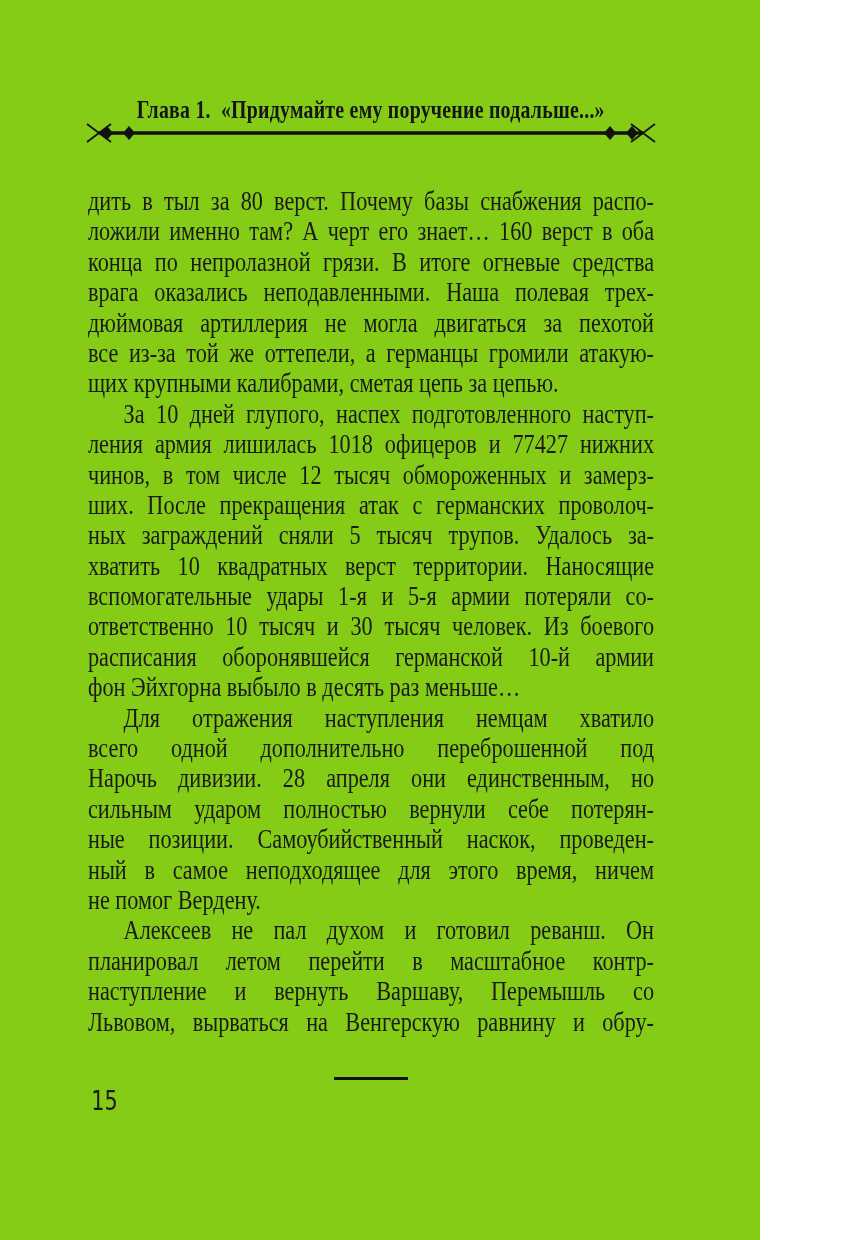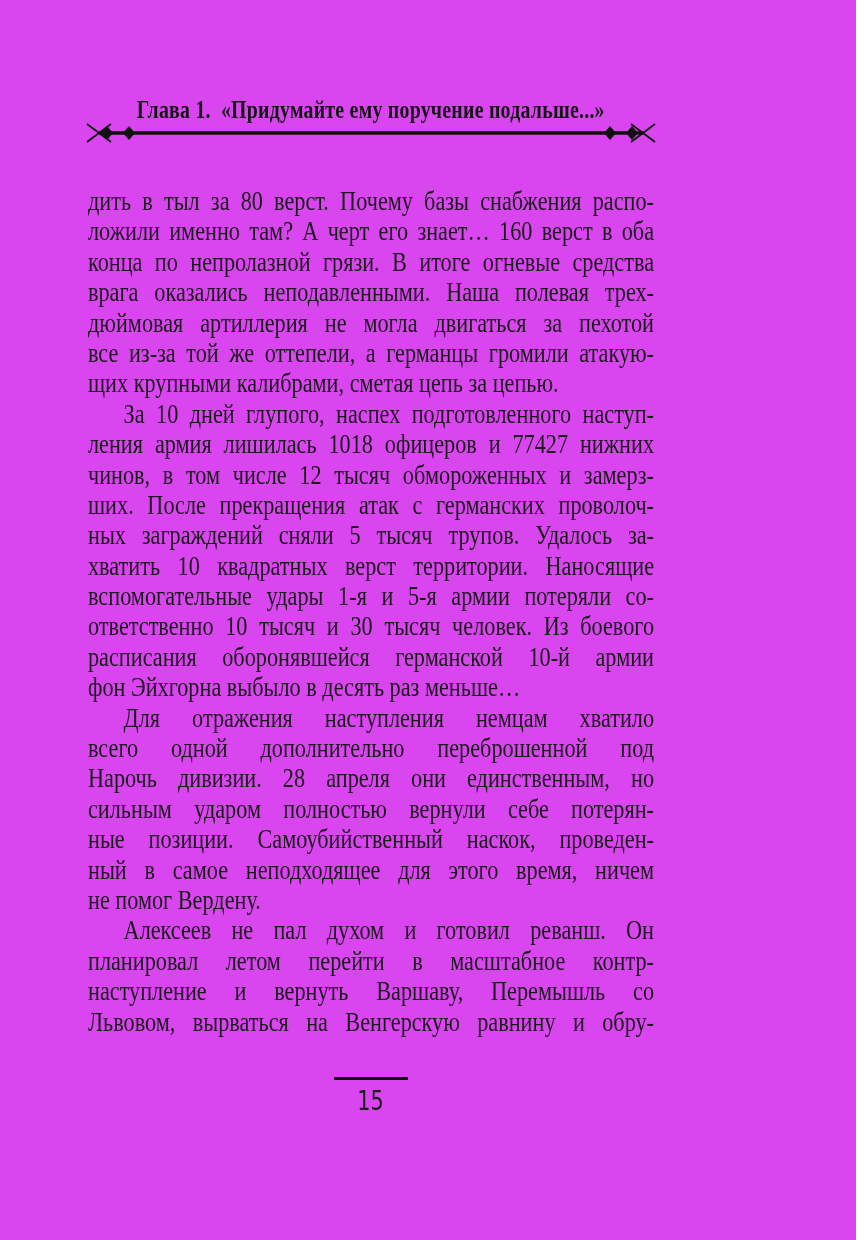--- a/index.html
+++ b/index.html
@@ -9,23 +9,23 @@
   body {
     width: 868px;
     height: 1240px;
     background: #ffffff;
     font-family: "Liberation Serif", serif;
     color: #1a1a1a;
     overflow: hidden;
   }
   .page {
     position: relative;
-    width: 856px;
+    width: 760px;
     height: 1240px;
-    background: #d946ef;
+    background: #84cc16;
   }
 
   
   .chapter-header {
     position: absolute;
     left: 88px;
     top: 96px;
     width: 566px;
     height: 32px;
     display: flex;
@@ -97,21 +97,21 @@
   }
   .footer-rule {
     width: 74px;
     height: 3px;
     margin: 0 auto;
     background: #111111;
   }
   .pagenum-row {
     margin-top: 7px;
     display: flex;
-    justify-content: center;
+    justify-content: flex-start;
   }
   .pagenum {
     display: inline-block;
     font-family: "DejaVu Sans", sans-serif;
     font-size: 26px;
     line-height: 28px;
     color: #1b1b1b;
     transform: scaleX(0.8);
     transform-origin: center top;
   }

